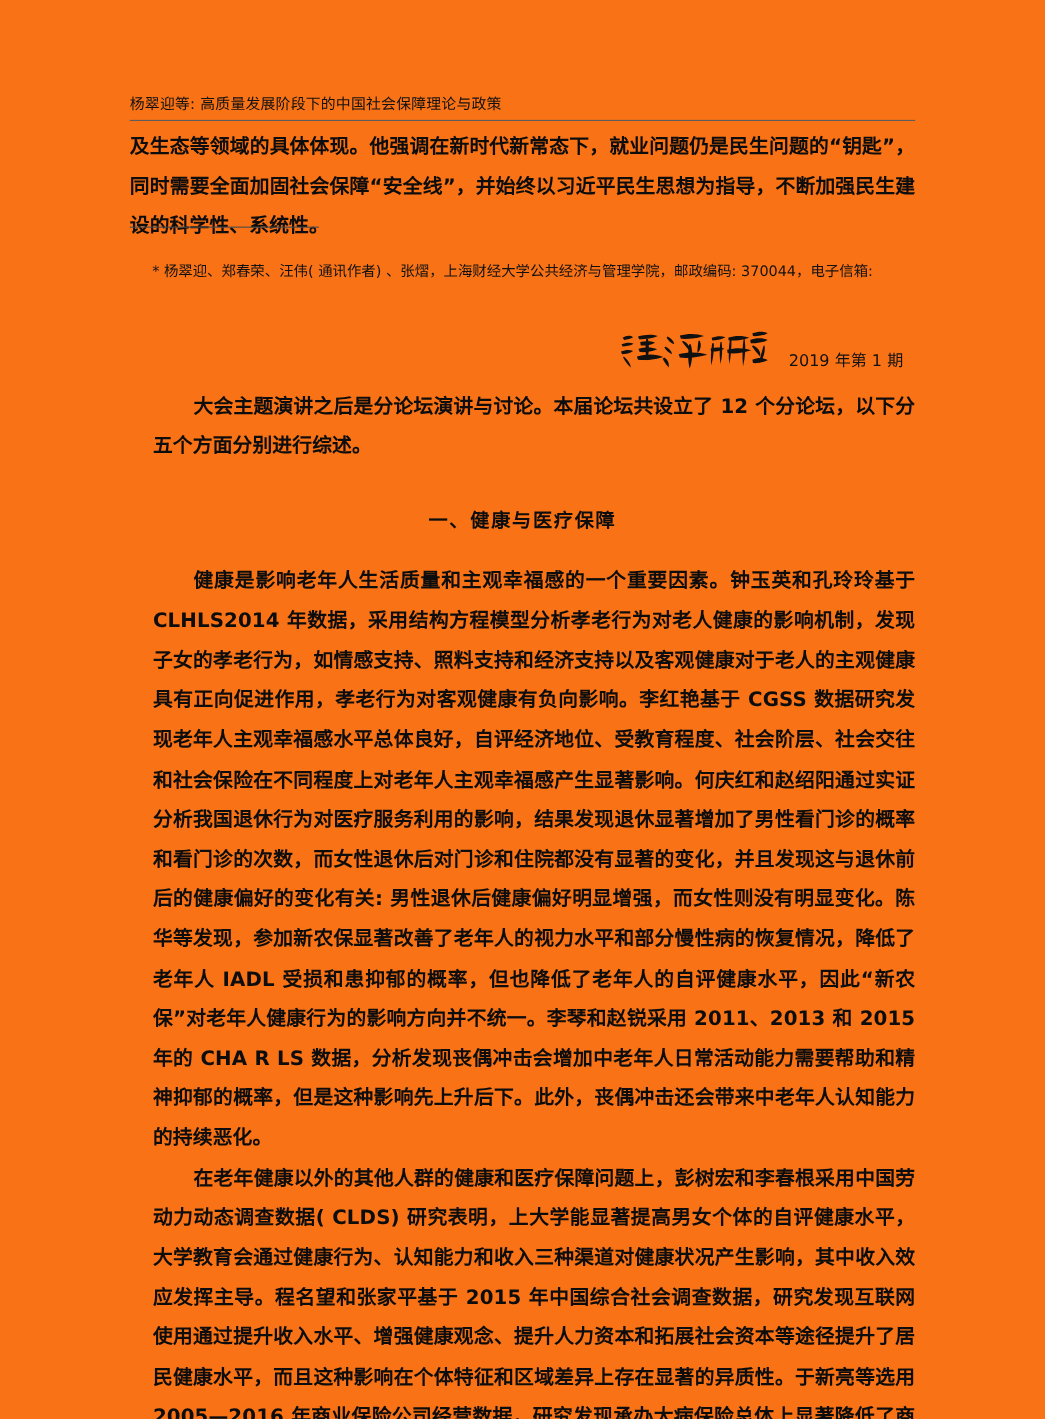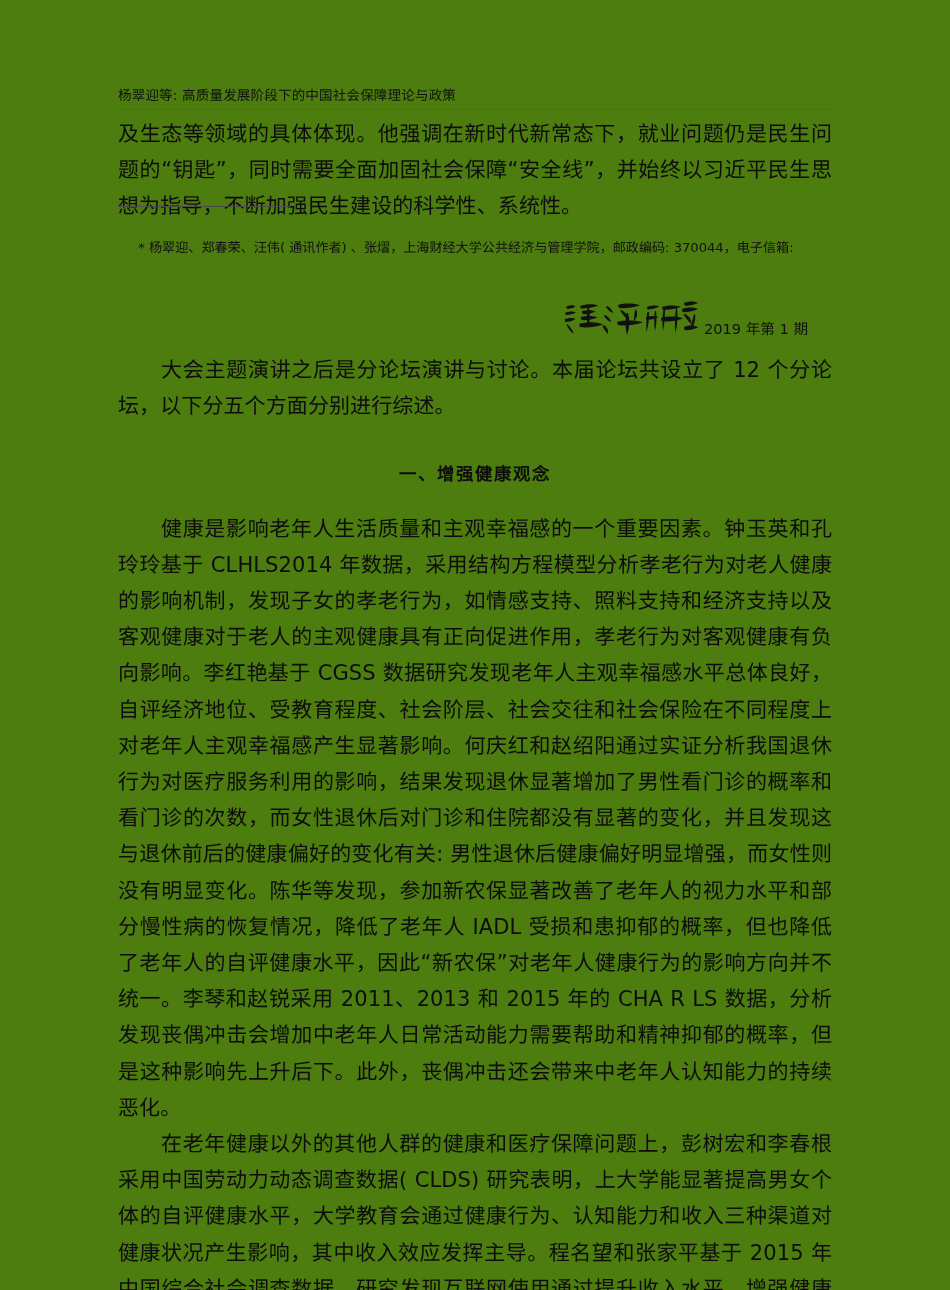--- a/index.html
+++ b/index.html
@@ -12,21 +12,21 @@
     width: 950px;
     height: 1290px;
     font-family: "DejaVu Sans", "Liberation Sans", sans-serif;
     color: #0d0d0d;
     -webkit-font-smoothing: antialiased;
   }
   .page {
     position: relative;
     width: 950px;
     height: 1290px;
-    background: #4d7c0f;
+    background: #f97316;
     box-sizing: border-box;
     overflow: hidden;
   }
 
   
   .running-head {
     position: absolute;
     left: 118px;
     top: 86px;
     width: 714px;
@@ -47,30 +47,32 @@
 
   
   .body-col {
     position: absolute;
     left: 118px;
     top: 116px;
     width: 714px;
   }
   p.para {
     margin: 0;
-    font-size: 21px;
+    font-size: 18px;
     line-height: 36.2px;
     text-align: justify;
     text-justify: inter-ideograph;
     letter-spacing: 0.1px;
     color: #0d0d0d;
     text-indent: 0;
+    font-weight: bold;
   }
   p.para.indent {
     text-indent: 2.05em;
+    margin-left: 21px;
   }
 
   
   .footnote-rule {
     position: absolute;
     left: 118px;
     top: 206px;
     width: 172px;
     height: 0;
     border-top: 1.1px solid #4a4a4a;
@@ -91,21 +93,21 @@
   }
   .footnote p.first { text-indent: 1.55em; }
 
   
   .masthead {
     position: absolute;
     left: 558px;
     top: 296px;
     display: flex;
     align-items: flex-end;
-    gap: 6px;
+    gap: 19px;
   }
   .logo-cal {
     display: block;
     width: 140px;
     height: 44px;
   }
   .issue-line {
     font-size: 14.6px;
     line-height: 16px;
     color: #111;
@@ -195,21 +197,21 @@
     </span>
     <span class="issue-line">2019 年第 1 期</span>
   </div>
 
   <div class="section-stack">
 
     <p class="para indent">大会主题演讲之后是分论坛演讲与讨论。本届论坛共设立了 12 个分论坛，以下分五个方面分别进行综述。</p>
 
     <div class="gap-md"></div>
 
-    <h2 class="heading">一、增强健康观念</h2>
+    <h2 class="heading">一、健康与医疗保障</h2>
 
     <div class="gap-sm"></div>
 
     <p class="para indent">健康是影响老年人生活质量和主观幸福感的一个重要因素。钟玉英和孔玲玲基于 CLHLS2014 年数据，采用结构方程模型分析孝老行为对老人健康的影响机制，发现子女的孝老行为，如情感支持、照料支持和经济支持以及客观健康对于老人的主观健康具有正向促进作用，孝老行为对客观健康有负向影响。李红艳基于 CGSS 数据研究发现老年人主观幸福感水平总体良好，自评经济地位、受教育程度、社会阶层、社会交往和社会保险在不同程度上对老年人主观幸福感产生显著影响。何庆红和赵绍阳通过实证分析我国退休行为对医疗服务利用的影响，结果发现退休显著增加了男性看门诊的概率和看门诊的次数，而女性退休后对门诊和住院都没有显著的变化，并且发现这与退休前后的健康偏好的变化有关: 男性退休后健康偏好明显增强，而女性则没有明显变化。陈华等发现，参加新农保显著改善了老年人的视力水平和部分慢性病的恢复情况，降低了老年人 IADL 受损和患抑郁的概率，但也降低了老年人的自评健康水平，因此“新农保”对老年人健康行为的影响方向并不统一。李琴和赵锐采用 2011、2013 和 2015 年的 CHA R LS 数据，分析发现丧偶冲击会增加中老年人日常活动能力需要帮助和精神抑郁的概率，但是这种影响先上升后下。此外，丧偶冲击还会带来中老年人认知能力的持续恶化。</p>
 
     <p class="para indent">在老年健康以外的其他人群的健康和医疗保障问题上，彭树宏和李春根采用中国劳动力动态调查数据( CLDS) 研究表明，上大学能显著提高男女个体的自评健康水平，大学教育会通过健康行为、认知能力和收入三种渠道对健康状况产生影响，其中收入效应发挥主导。程名望和张家平基于 2015 年中国综合社会调查数据，研究发现互联网使用通过提升收入水平、增强健康观念、提升人力资本和拓展社会资本等途径提升了居民健康水平，而且这种影响在个体特征和区域差异上存在显著的异质性。于新亮等选用 2005—2016 年商业保险公司经营数据，研究发现承办大病保险总体上显著降低了商业保险公司经营绩效，而且对于人身保险公司经营绩效的影响优于财产保险公司，对于国有制保险公司经营绩效的影响优于非国有制保险公司。</p>
 
     <div class="gap-md"></div>
 
   </div>

